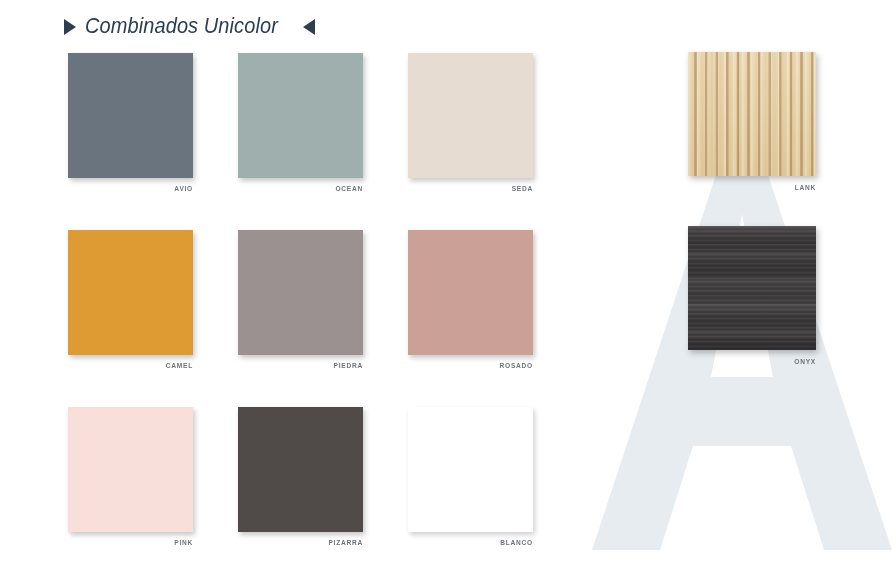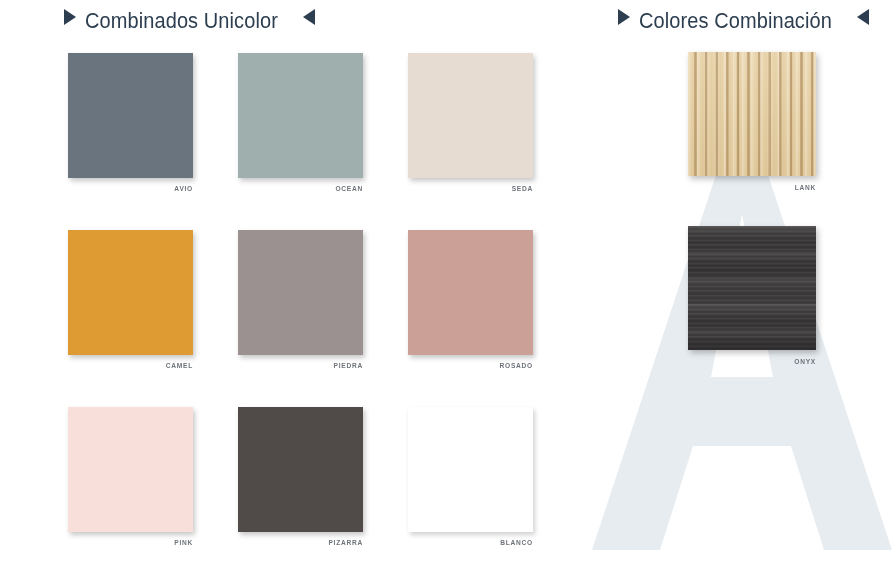--- a/index.html
+++ b/index.html
@@ -39,25 +39,26 @@
   }
 
   
   .panel { position: absolute; top: 0; }
   #panel-unicolor  { left: 0;   width: 580px; }
   #panel-combinacion { left: 580px; width: 316px; }
 
   
   .panel-header {
     display: flex;
-    align-items: flex-start;
+    align-items: center;
     gap: 9px;
     height: 44px;
     padding-top: 9px;
     color: #2c3e50;
+    font-style: italic;
   }
   #panel-unicolor .panel-header { padding-left: 64px; }
   #panel-combinacion .panel-header { padding-left: 38px; }
 
   .panel-title {
     font-size: 21.5px;
     font-weight: 400;
     letter-spacing: 0.1px;
     color: #2c3e50;
     white-space: nowrap;
@@ -238,27 +239,20 @@
       </div>
 
       <div class="swatch-cell">
         <div class="swatch-chip has-border" style="background:#FFFFFF"></div>
         <div class="swatch-label">BLANCO</div>
       </div>
 
     </div>
   </section>
 
-  <section class="panel" id="panel-combinacion">
-    <header class="panel-header">
-      <span class="tri tri-right" style="border-left-color: rgb(44, 62, 80);"></span>
-      <span class="panel-title">Colores Combinación</span>
-      <span class="tri tri-left" style="border-right-color: rgb(44, 62, 80);"></span>
-    </header>
-  </section>
 
   <div id="texture-column">
 
     <div class="texture-cell">
       <div class="texture-chip tex-slats"></div>
       <div class="texture-label">LANK</div>
     </div>
 
     <div class="texture-cell">
       <div class="texture-chip tex-grain"></div>

